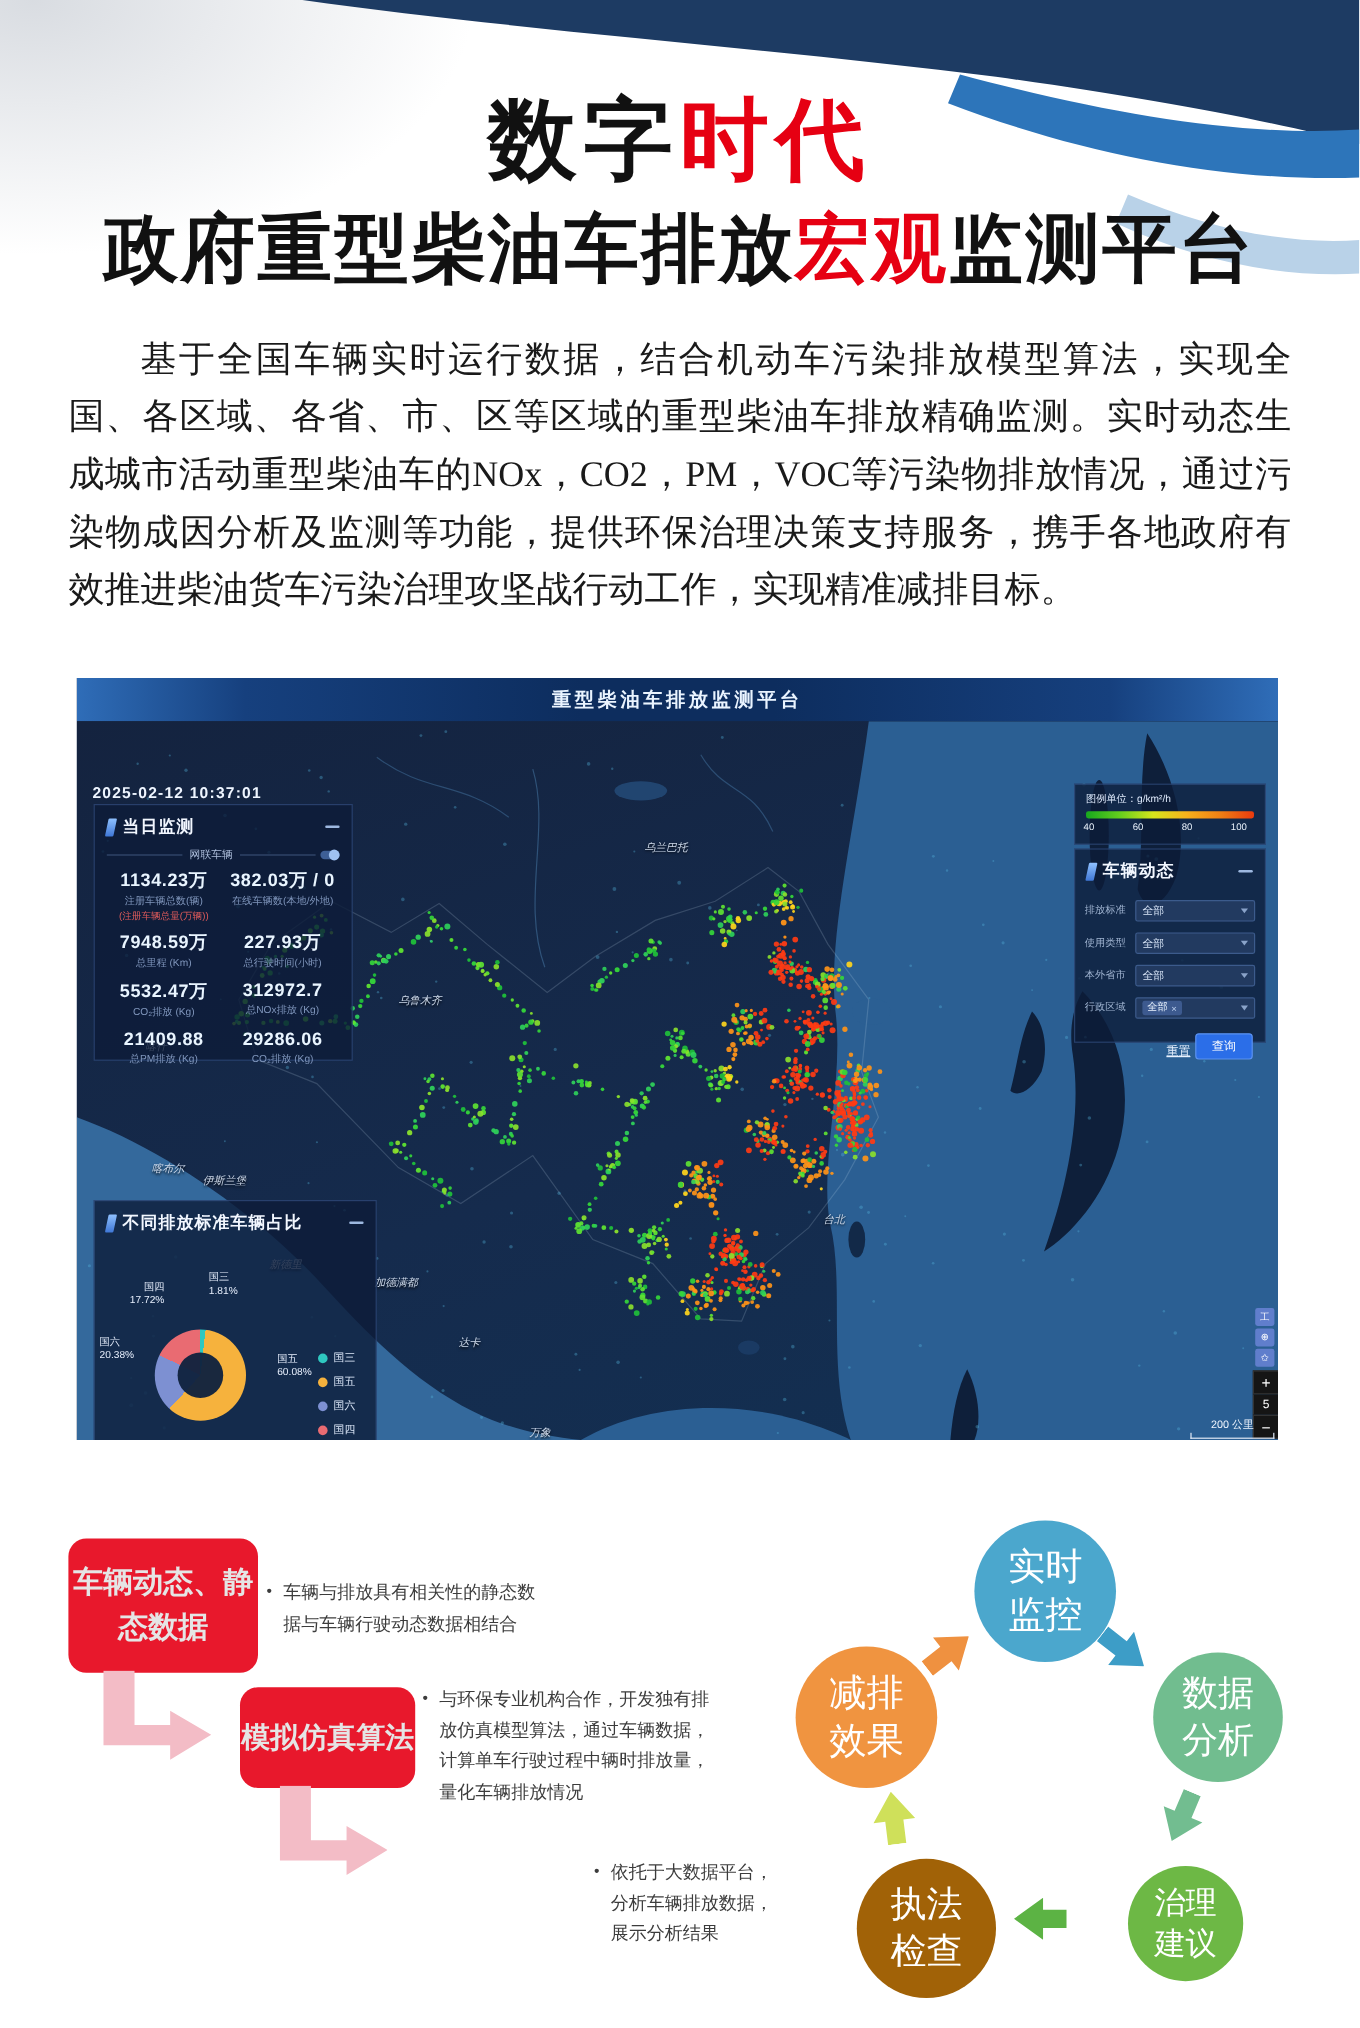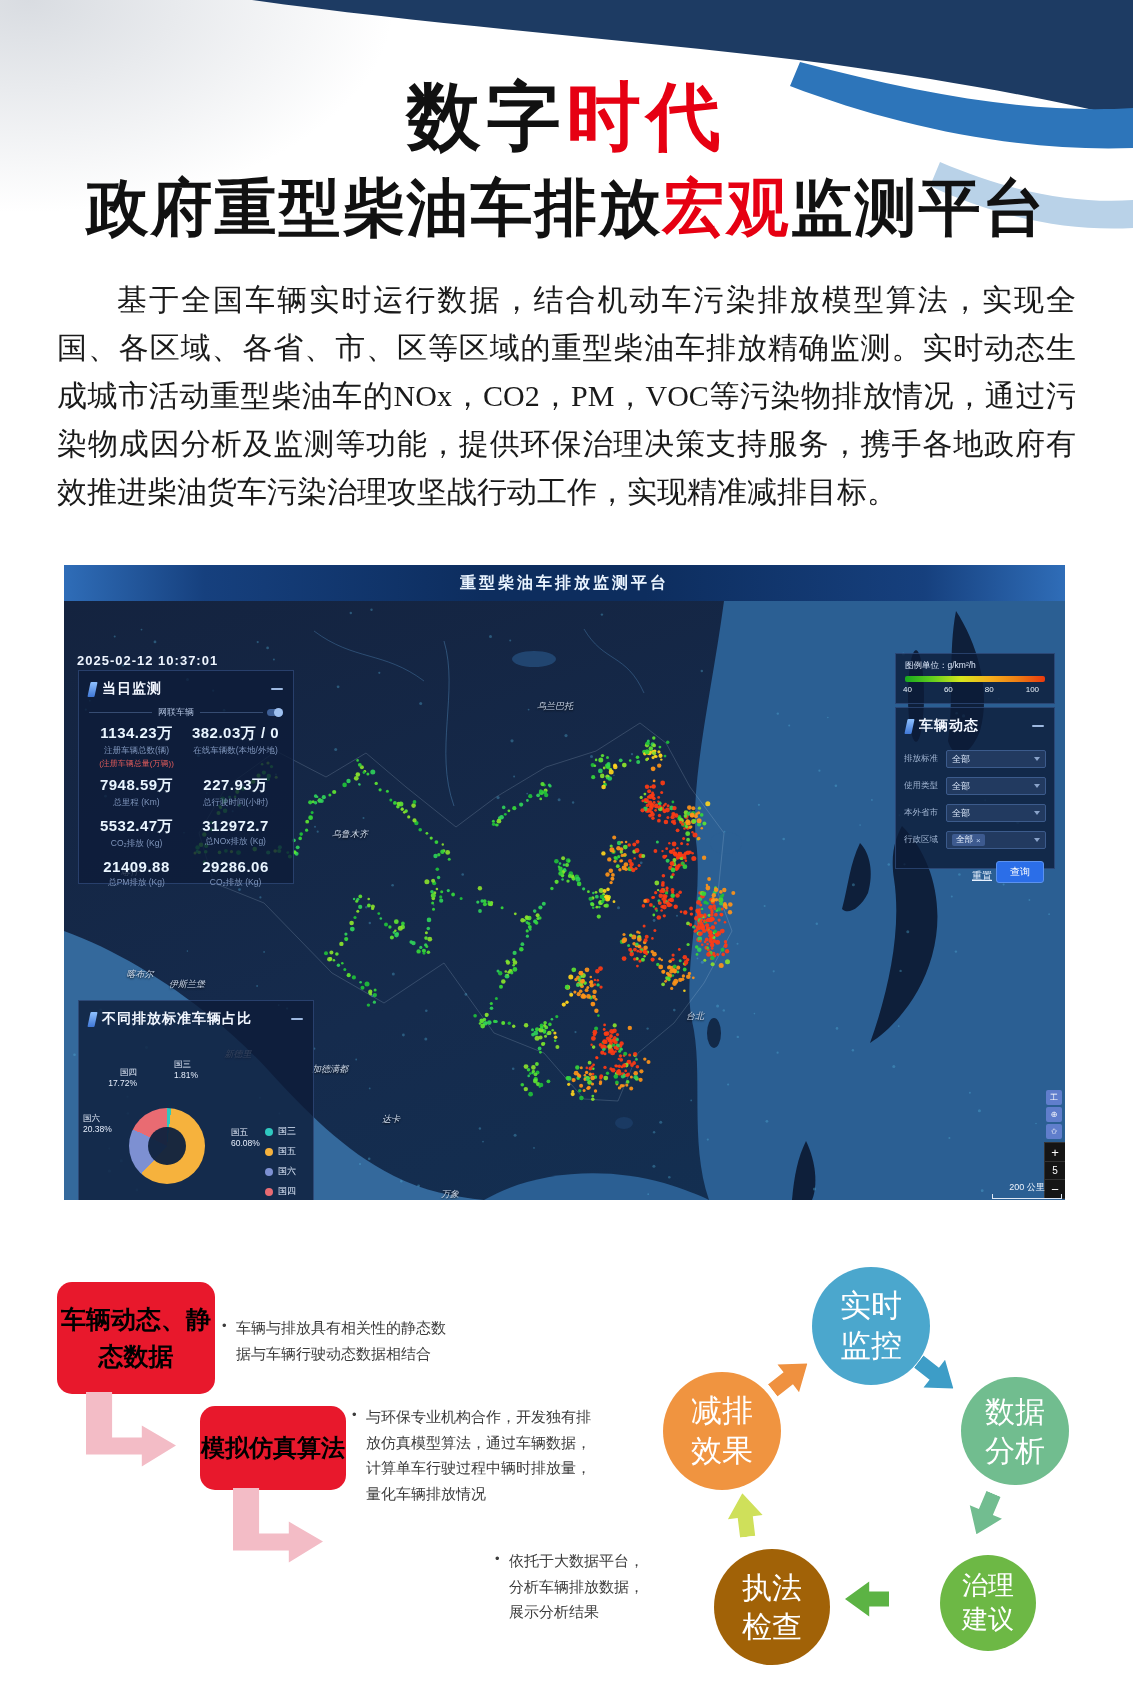--- a/index.html
+++ b/index.html
@@ -84,21 +84,21 @@
     font-size:8px;display:flex;align-items:center;justify-content:center;cursor:pointer;}
   .zoomctl{position:absolute;left:980px;top:577px;display:flex;flex-direction:column;}
   .zbtn{width:20px;height:18px;background:#151515;color:#fff;font-size:13px;display:flex;
     align-items:center;justify-content:center;cursor:pointer;border:1px solid #333;}
   .zlevel{width:20px;height:17px;background:#151515;color:#fff;font-size:10px;display:flex;
     align-items:center;justify-content:center;border-left:1px solid #333;border-right:1px solid #333;}
   .scale{position:absolute;left:928px;top:616px;width:70px;text-align:center;}
   .scale .t{color:#eef4fd;font-size:9px;}
   .scale .b{height:4px;border-left:1px solid #dfe8f5;border-right:1px solid #dfe8f5;border-bottom:1px solid #dfe8f5;}
   
-  .rbox{position:absolute;background:#e8182c;border-radius:15px;color:#000000;font-weight:bold;
+  .rbox{position:absolute;background:#e8182c;border-radius:15px;color:#e5e5e5;font-weight:bold;
     display:flex;align-items:center;justify-content:center;text-align:center;white-space:pre-line;}
   .box1{left:57px;top:1282px;width:158px;height:112px;font-size:25px;line-height:1.5;}
   .box2{left:200px;top:1406px;width:146px;height:84px;font-size:24px;}
   .box3{left:330px;top:1538px;width:152px;height:100px;font-size:24px;line-height:1.55;}
   .parrow{position:absolute;width:90px;height:80px;background:#f3bcc6;
     clip-path:polygon(0% 0%,29% 0%,29% 57%,62% 57%,62% 42%,100% 67%,62% 93%,62% 78%,0% 78%);}
   .pa1{left:86px;top:1392px;}
   .pa2{left:233px;top:1488px;}
   .desc{position:absolute;color:#3c3c3c;font-size:15px;line-height:1.7;white-space:pre-line;padding-left:14px;}
   .desc .blt{position:absolute;left:0;top:0;font-size:13px;}

